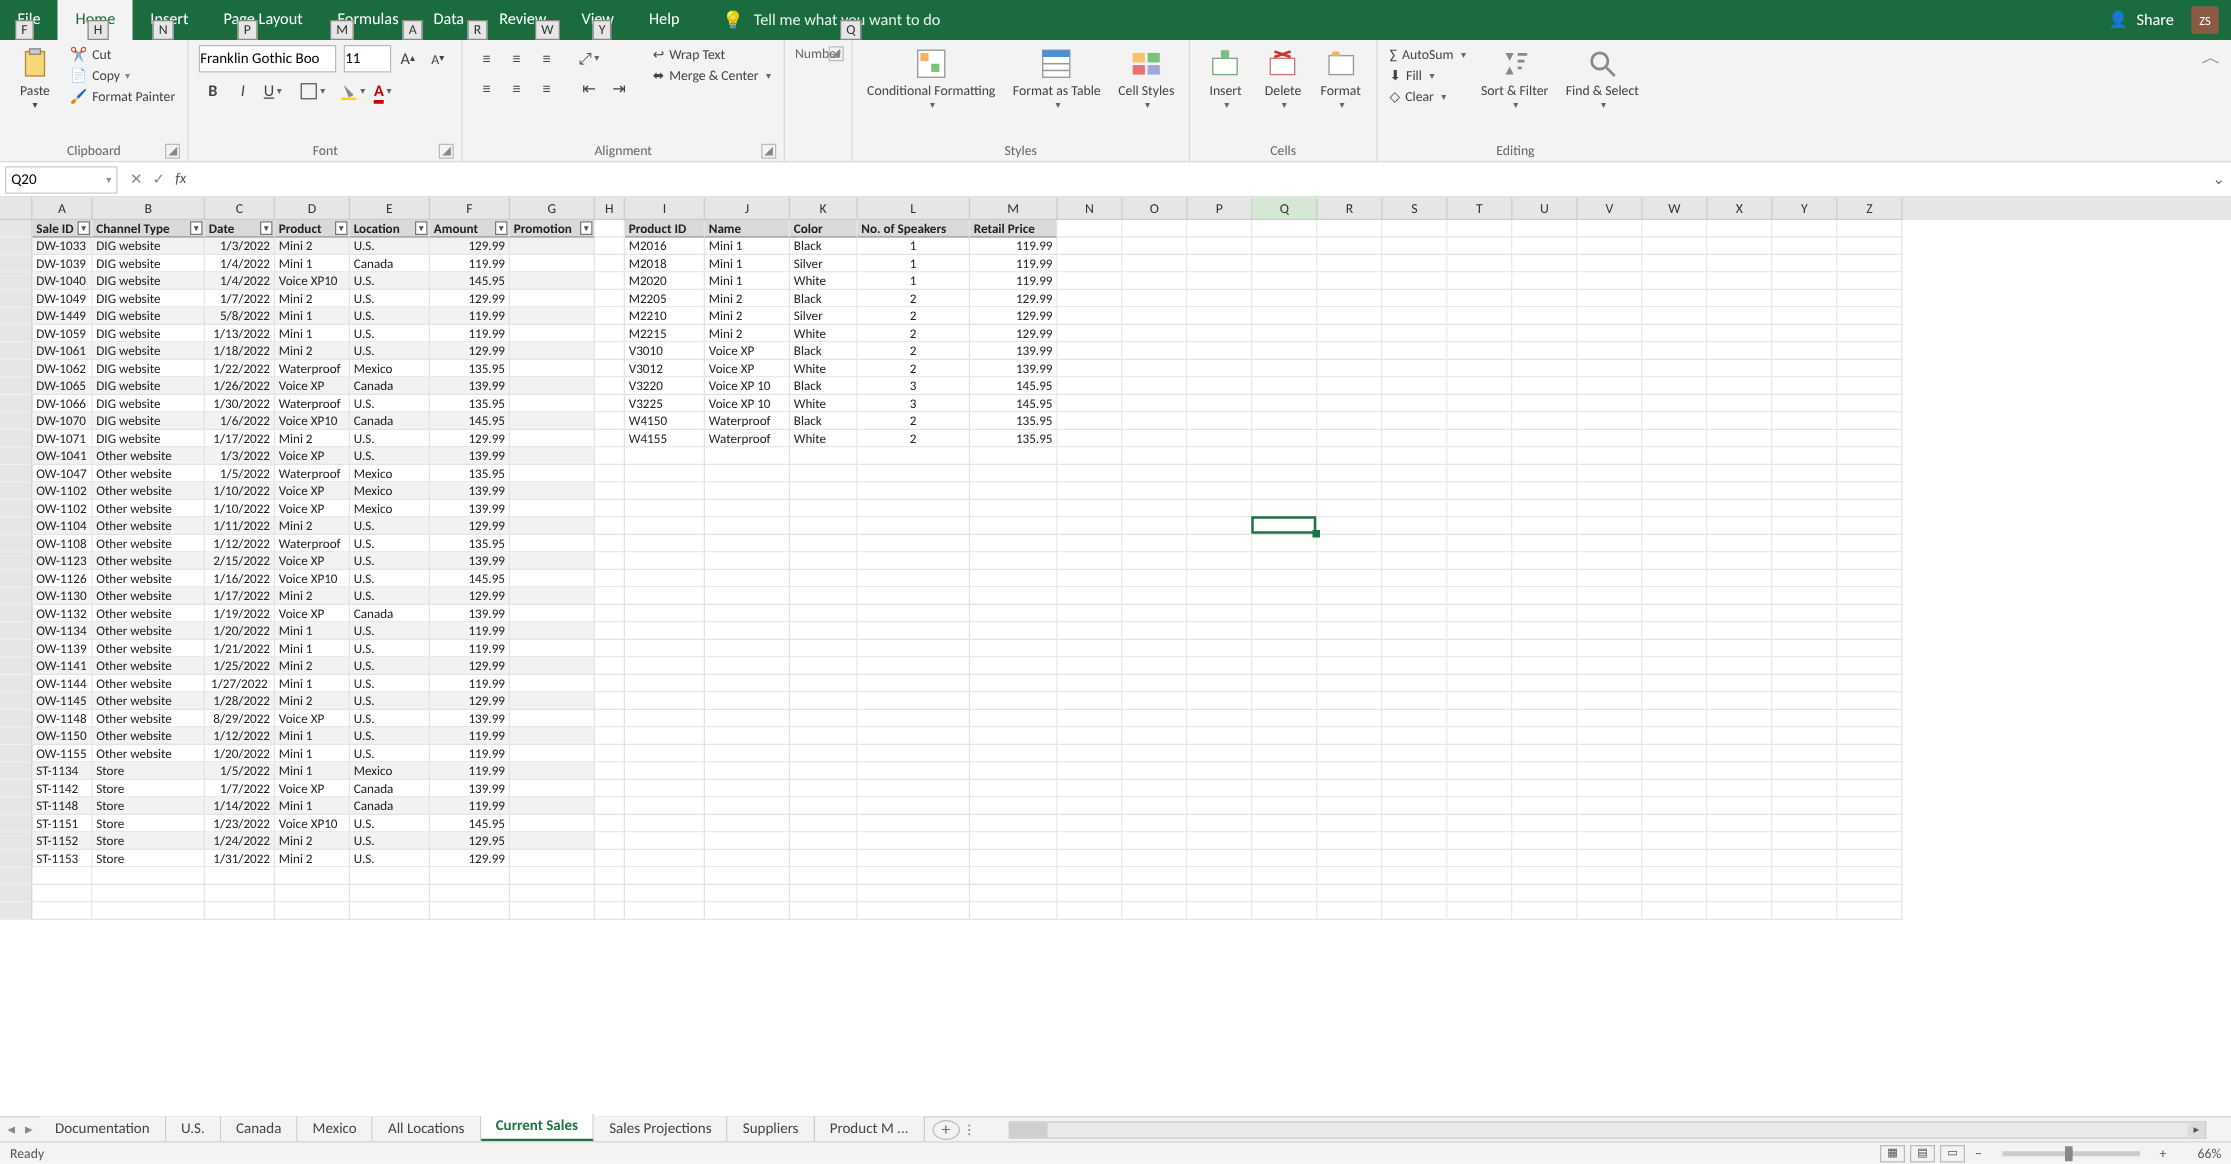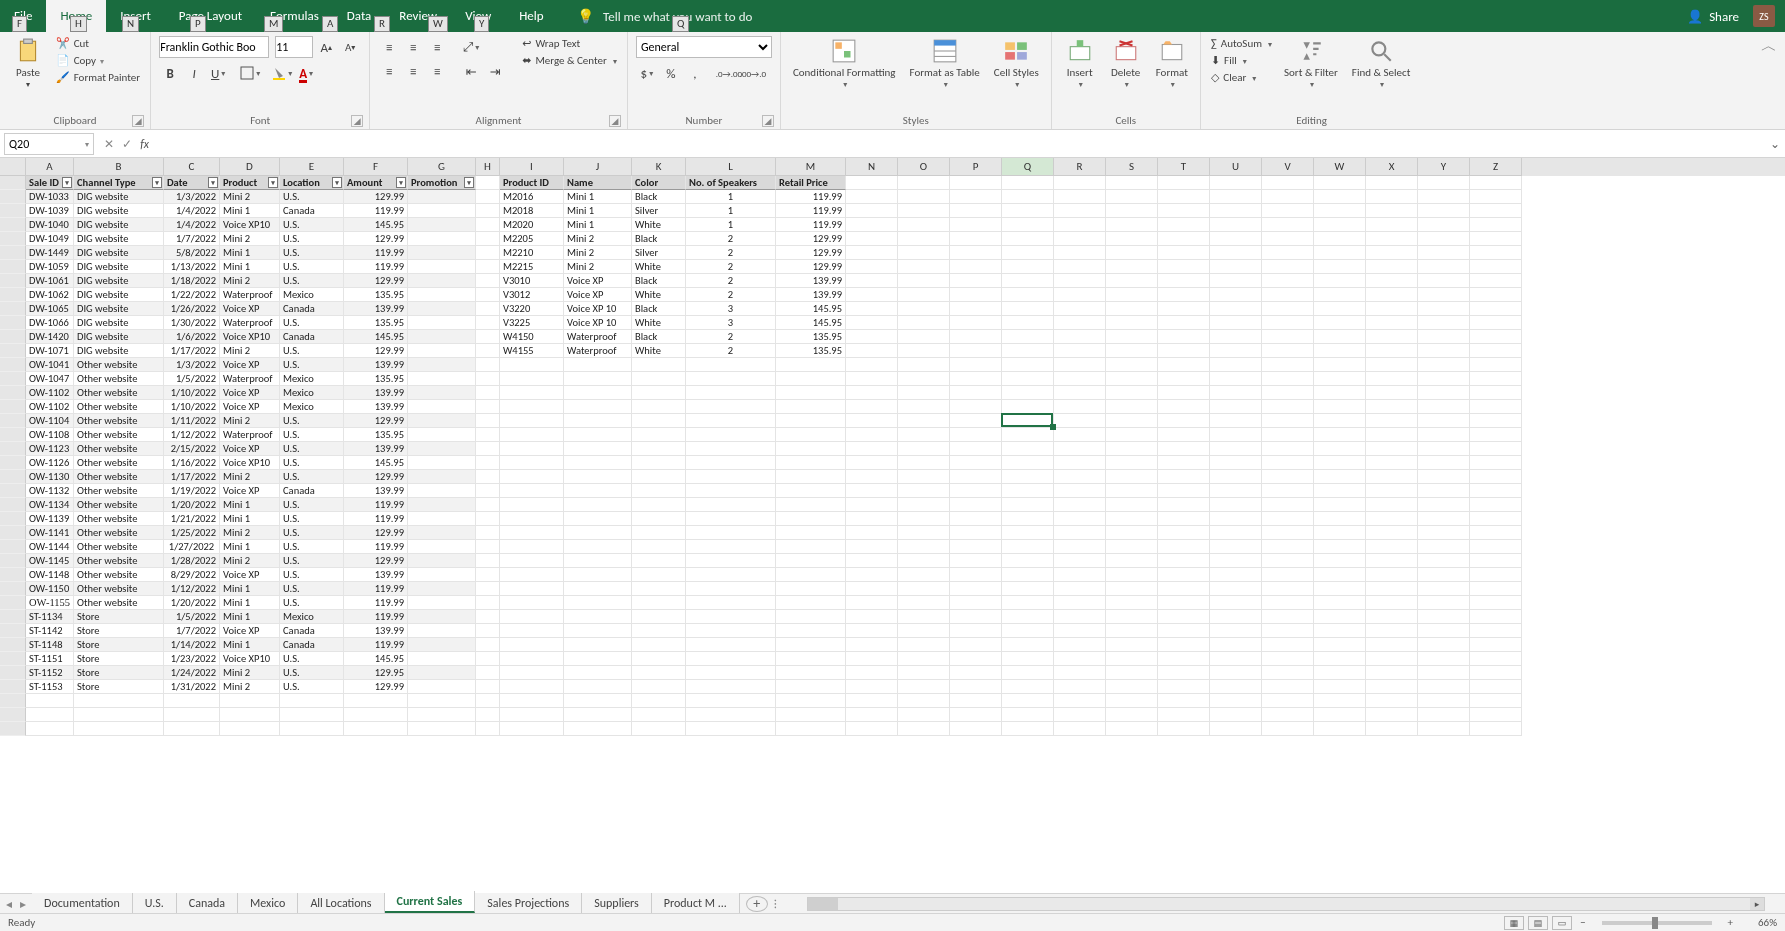--- a/index.html
+++ b/index.html
@@ -214,31 +214,20 @@
         <div class="btn-small dd-caret">
             <span>⬌</span>
             <span>Merge &amp; Center</span>
           </div>
       </div>
     </div>
     <div class="group-label"><span>Alignment</span><span class="dlaunch">◢</span></div>
   </div>
 
   <div class="ribbon-group">
-    <div class="rg-body" style="flex-direction:column;gap:4px">
-      <select class="sel" style="width:136px"><option>General</option></select>
-      <div class="iconrow">
-        <span class="iconbtn dd-caret">$</span>
-        <span class="iconbtn">%</span>
-        <span class="iconbtn">,</span>
-        <span style="width:8px"></span>
-        <span class="iconbtn" style="font-size:9px">.0→.00</span>
-        <span class="iconbtn" style="font-size:9px">.00→.0</span>
-      </div>
-    </div>
     <div class="group-label"><span>Number</span><span class="dlaunch">◢</span></div>
   </div>
 
   <div class="ribbon-group">
     <div class="rg-body">
       <div class="btn-big dd-caret">
           <svg viewBox="0 0 24 24">
             <rect x="2" y="2" width="20" height="20" fill="#fff" stroke="#999"></rect>
             <rect x="4" y="4" width="6" height="6" fill="#f7b267"></rect>
             <rect x="12" y="12" width="6" height="6" fill="#7ac17a"></rect>
@@ -722,21 +711,21 @@
           <div class="cell" style="width: 52px; background: rgb(255, 255, 255);"></div>
           <div class="cell" style="width: 52px; background: rgb(255, 255, 255);"></div>
           <div class="cell" style="width: 52px; background: rgb(255, 255, 255);"></div>
           <div class="cell" style="width: 52px; background: rgb(255, 255, 255);"></div>
           <div class="cell" style="width: 52px; background: rgb(255, 255, 255);"></div>
           <div class="cell" style="width: 52px; background: rgb(255, 255, 255);"></div>
           <div class="cell" style="width: 52px; background: rgb(255, 255, 255);"></div>
           <div class="cell" style="width: 52px; background: rgb(255, 255, 255);"></div>
         </div>
         <div class="data-row banded">
-          <div class="cell" style="width: 48px;">DW-1420</div>
+          <div class="cell" style="width: 48px;">DW-1070</div>
           <div class="cell" style="width: 90px;">DIG website</div>
           <div class="cell" style="width: 56px; text-align: right;">1/6/2022</div>
           <div class="cell" style="width: 60px;">Voice XP10</div>
           <div class="cell" style="width: 64px;">Canada</div>
           <div class="cell" style="width: 64px; text-align: right;">145.95</div>
           <div class="cell" style="width: 68px;"></div>
           <div class="cell" style="width: 24px; background: rgb(255, 255, 255);"></div>
           <div class="cell" style="width: 64px; background: rgb(255, 255, 255);">W4150</div>
           <div class="cell" style="width: 68px; background: rgb(255, 255, 255);">Waterproof</div>
           <div class="cell" style="width: 54px; background: rgb(255, 255, 255);">Black</div>
@@ -1254,21 +1243,21 @@
           <div class="cell" style="width: 52px; background: rgb(255, 255, 255);"></div>
           <div class="cell" style="width: 52px; background: rgb(255, 255, 255);"></div>
           <div class="cell" style="width: 52px; background: rgb(255, 255, 255);"></div>
           <div class="cell" style="width: 52px; background: rgb(255, 255, 255);"></div>
           <div class="cell" style="width: 52px; background: rgb(255, 255, 255);"></div>
           <div class="cell" style="width: 52px; background: rgb(255, 255, 255);"></div>
           <div class="cell" style="width: 52px; background: rgb(255, 255, 255);"></div>
           <div class="cell" style="width: 52px; background: rgb(255, 255, 255);"></div>
         </div>
         <div class="data-row">
-          <div class="cell" style="width: 48px; font-family: Liberation Serif, serif;">OW-1155</div>
+          <div class="cell" style="width: 48px;">OW-1155</div>
           <div class="cell" style="width: 90px;">Other website</div>
           <div class="cell" style="width: 56px; text-align: right;">1/20/2022</div>
           <div class="cell" style="width: 60px;">Mini 1</div>
           <div class="cell" style="width: 64px;">U.S.</div>
           <div class="cell" style="width: 64px; text-align: right;">119.99</div>
           <div class="cell" style="width: 68px;"></div>
           <div class="cell" style="width: 24px; background: rgb(255, 255, 255);"></div>
           <div class="cell" style="width: 64px; background: rgb(255, 255, 255);"></div>
           <div class="cell" style="width: 68px; background: rgb(255, 255, 255);"></div>
           <div class="cell" style="width: 54px; background: rgb(255, 255, 255);"></div>

